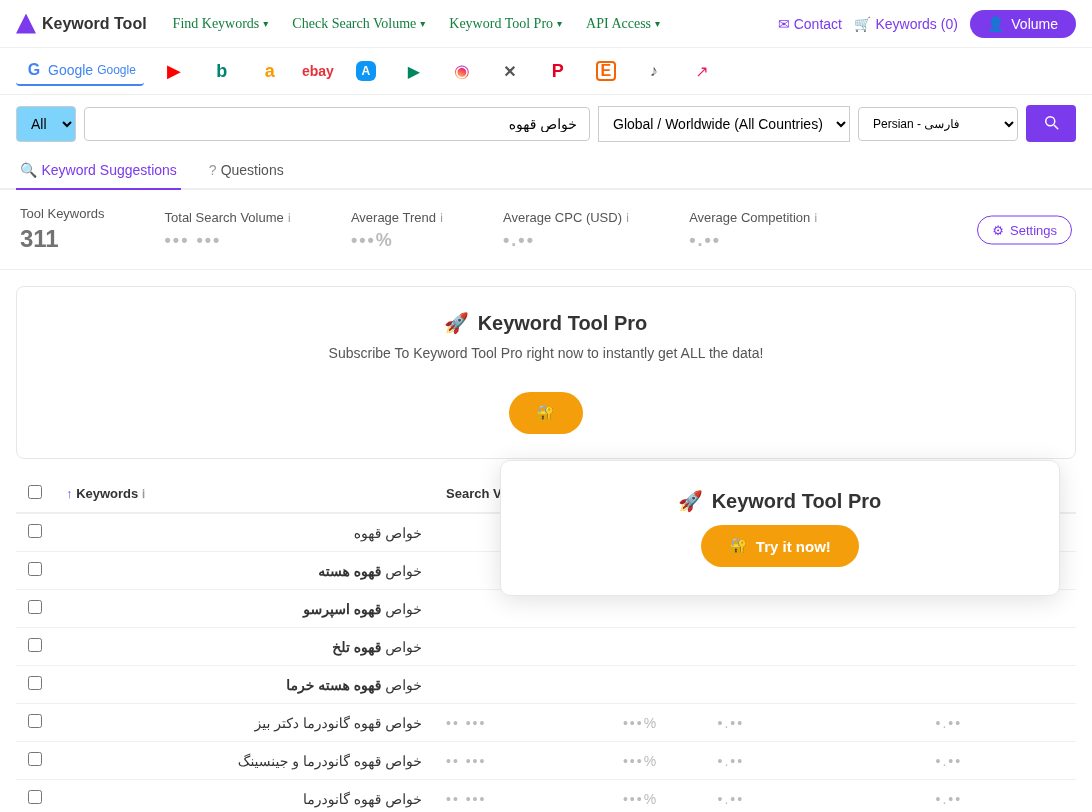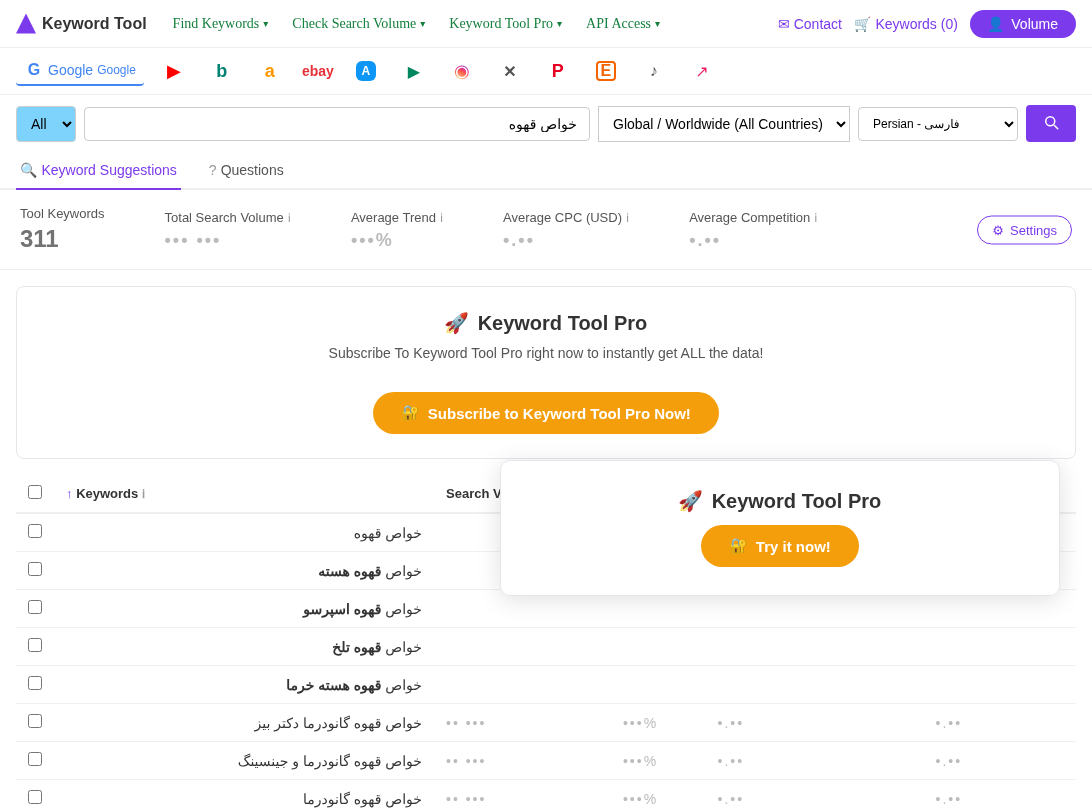--- a/index.html
+++ b/index.html
@@ -298,21 +298,20 @@
 </div>
 
 <div class="promo-box">
   <div class="promo-title">
     <span>🚀</span>
     <span>Keyword Tool Pro</span>
   </div>
   <div class="promo-subtitle">Subscribe To Keyword Tool Pro right now to instantly get ALL the data!</div>
   <button class="promo-btn">
     <span>🔐</span>
-    <span>Subscribe to Keyword Tool Pro Now!</span>
   </button>
 </div>
 
 <div class="table-container">
   <table class="keywords-table">
     <thead>
       <tr>
         <th class="th-check">
           <input type="checkbox" class="cb" style="">
         </th>

